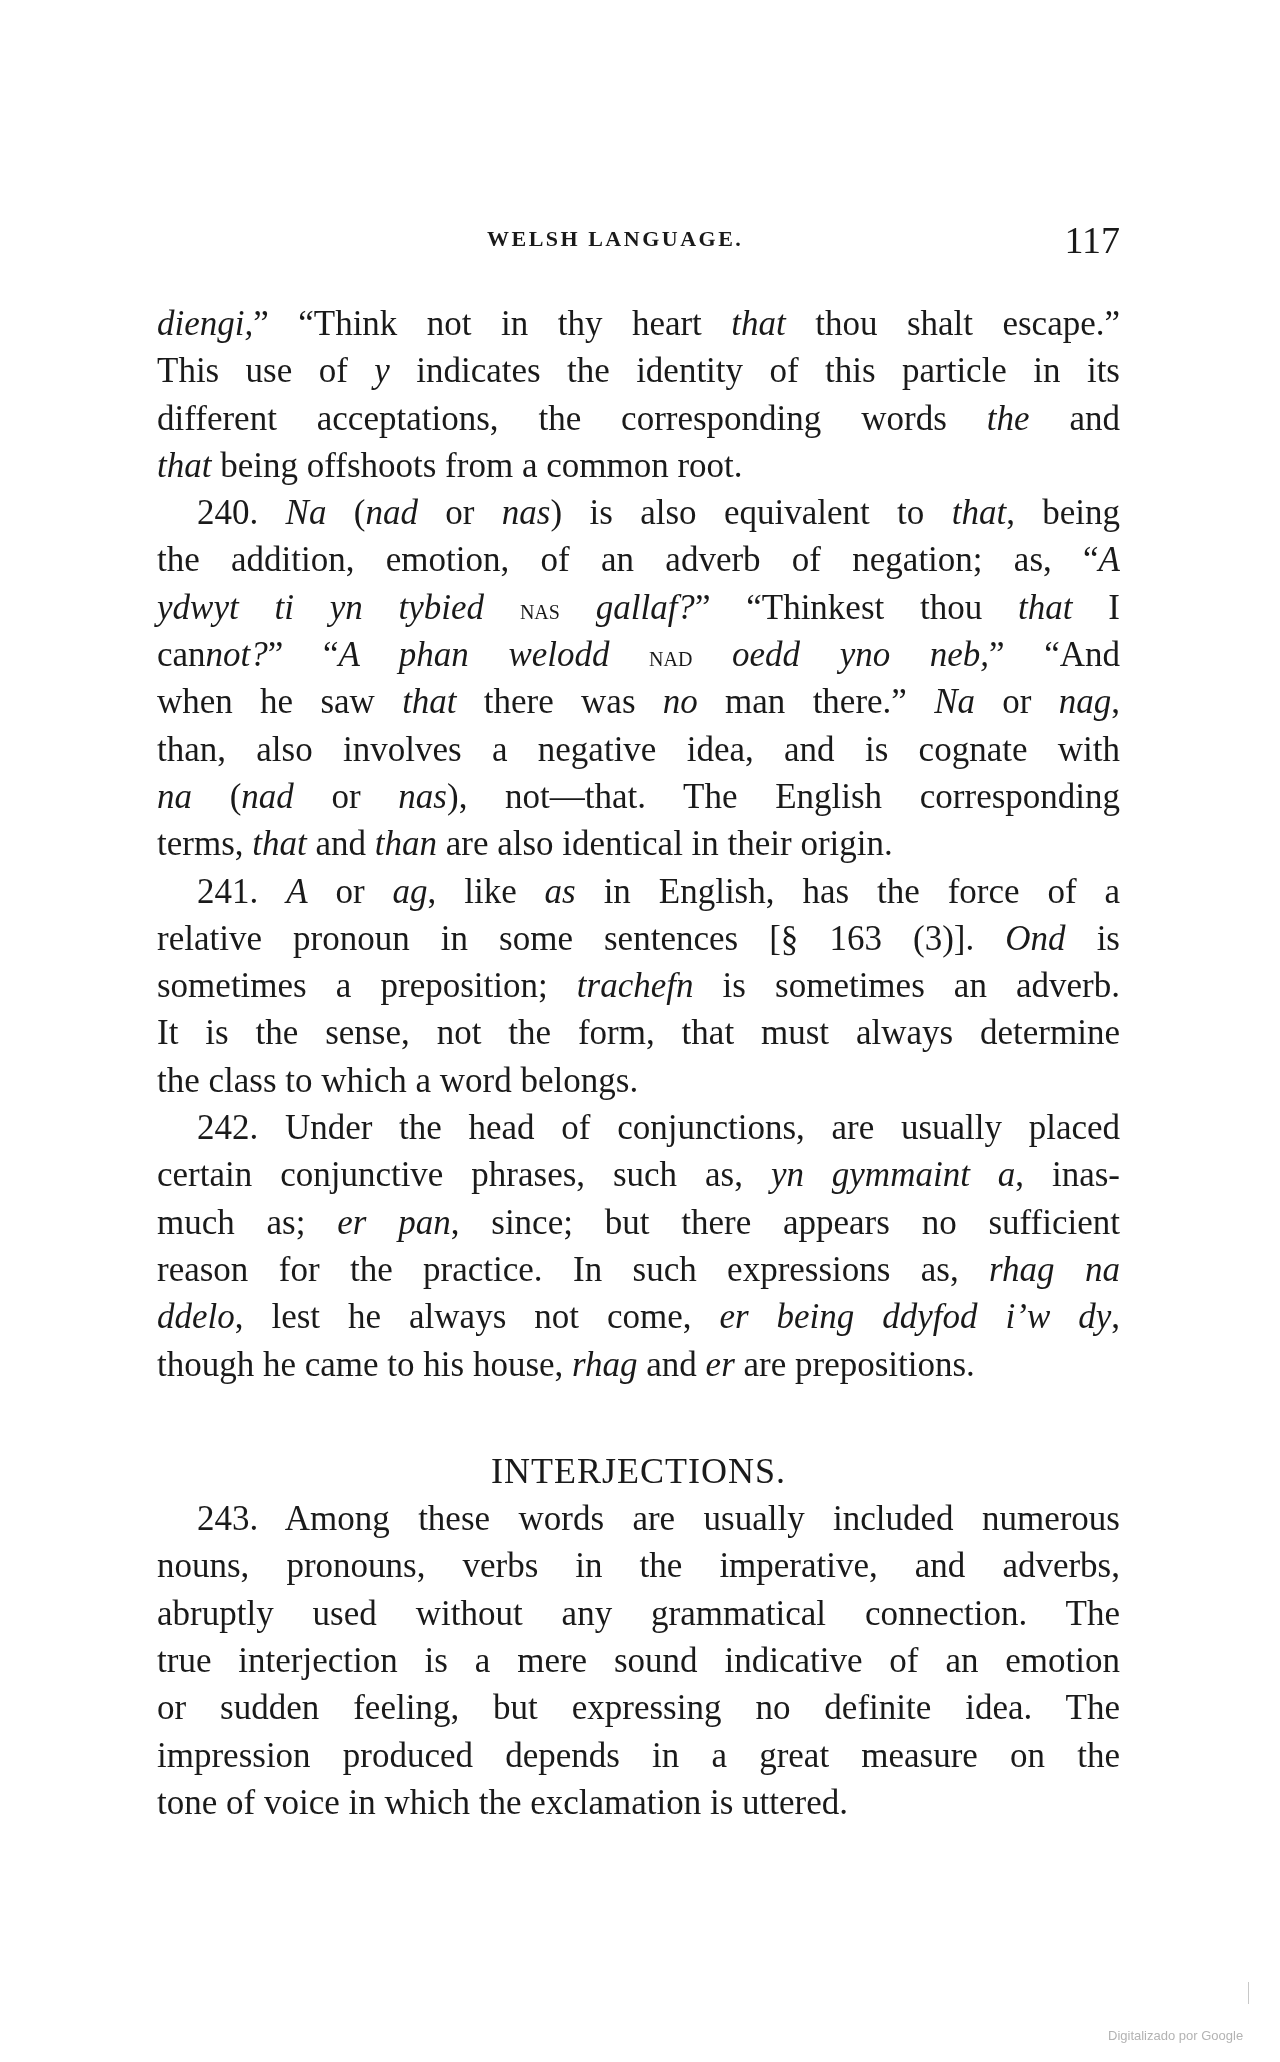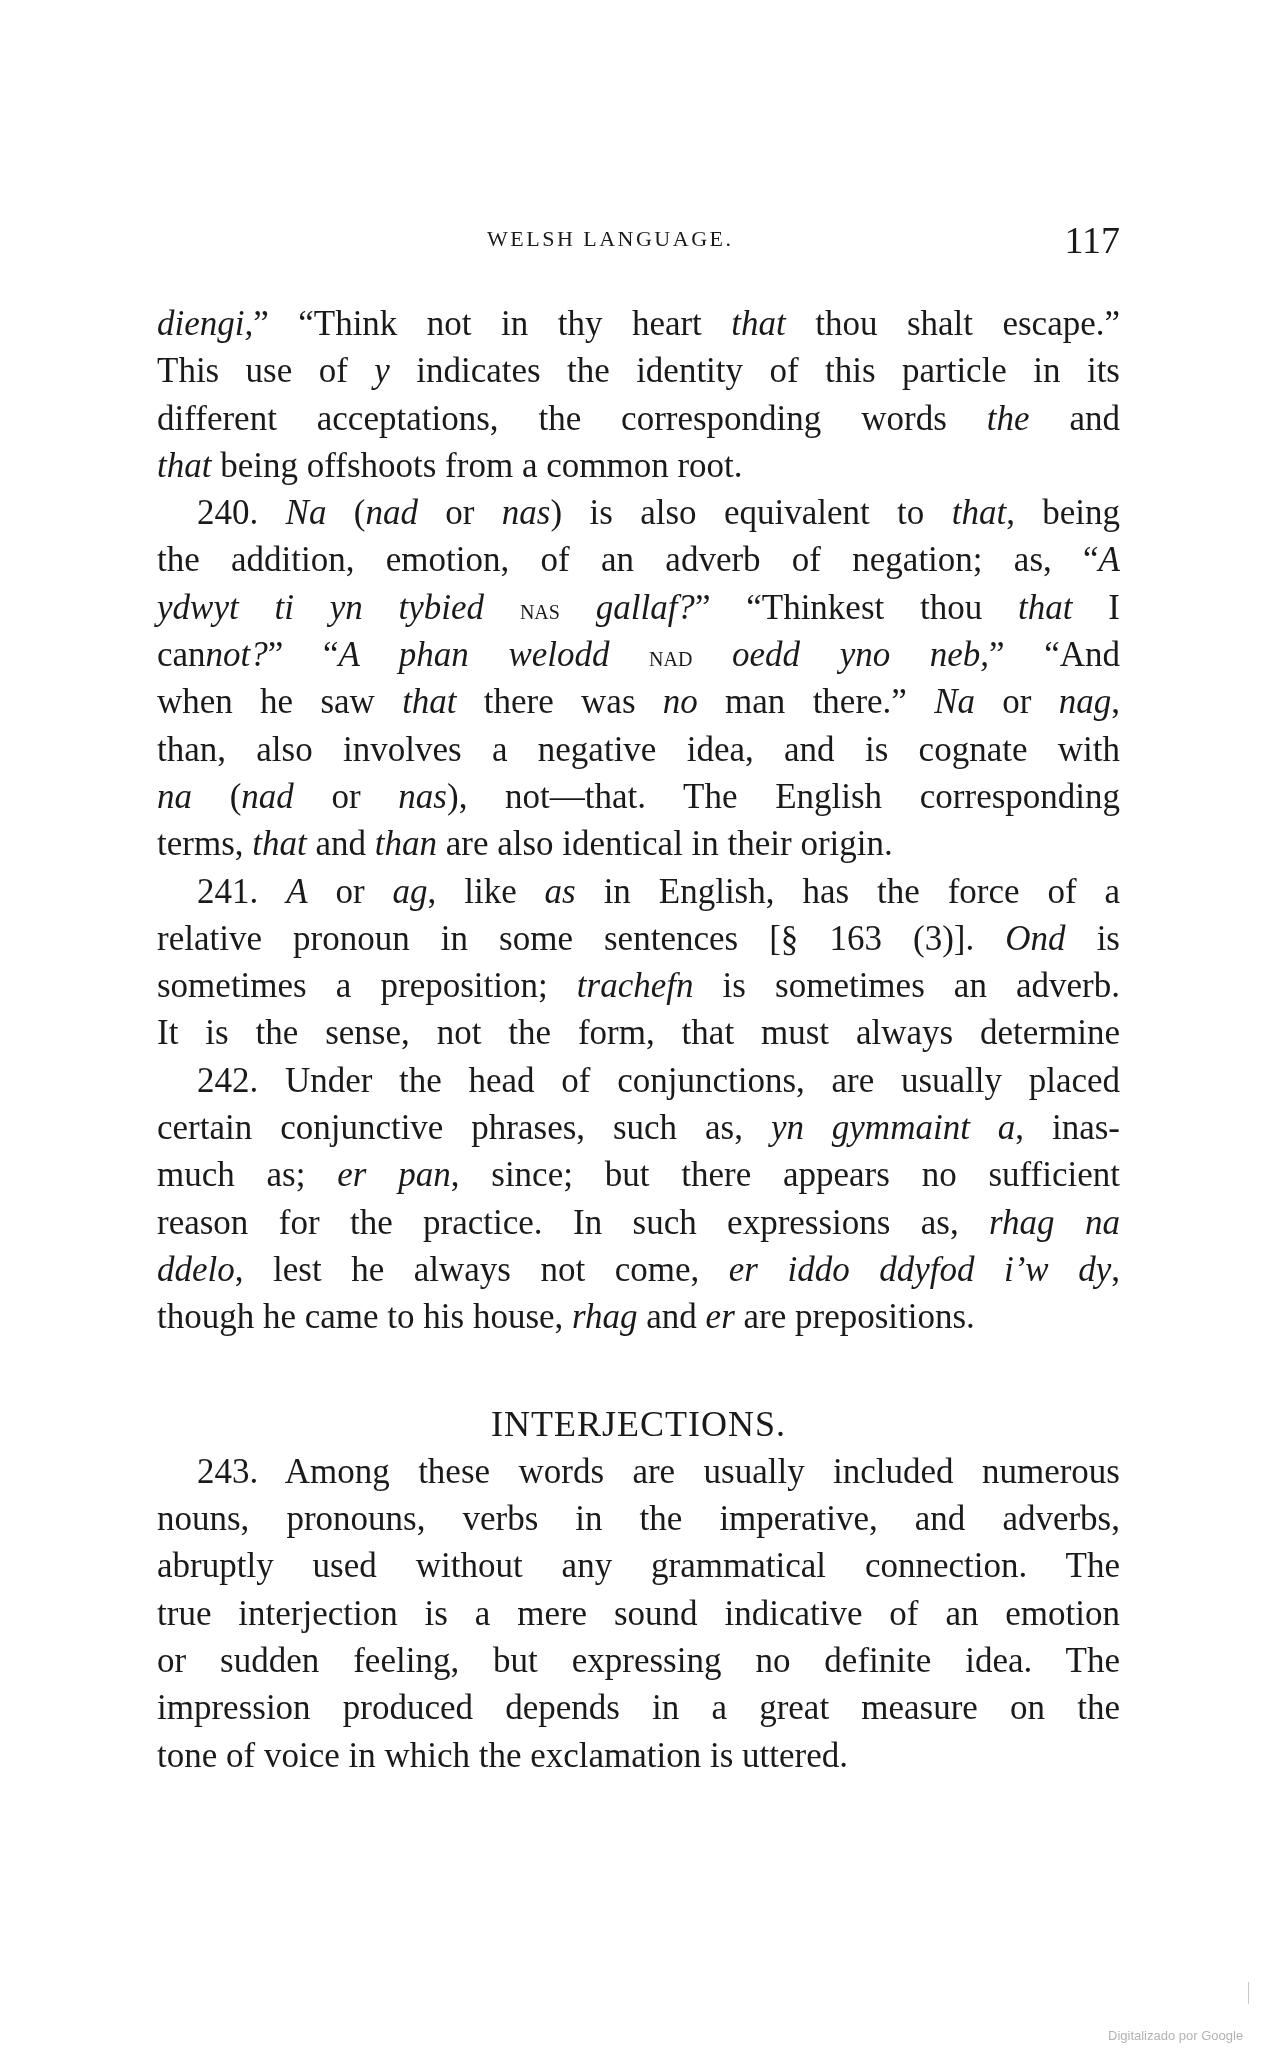--- a/index.html
+++ b/index.html
@@ -1,19 +1,19 @@
 <!DOCTYPE html>
 <html><head>
 <meta charset="utf-8">
 <style>
   html, body { margin: 0; padding: 0; background: #ffffff; }
   body { width: 1280px; height: 2062px; position: relative; overflow: hidden; }
   .page { position: absolute; left: 0; top: 0; width: 1280px; height: 2062px; background: #fff; color: #1a1a1a; font-family: "DejaVu Serif", "Liberation Serif", serif; }
   .running-head { position: absolute; top: 218px; left: 157px; width: 963px; height: 40px; }
-  .running-title { position: absolute; left: 330px; top: 8px; font-size: 22px; letter-spacing: 2.5px; font-family: "Liberation Serif", serif; font-weight: normal; }
+  .running-title { position: absolute; left: 330px; top: 8px; font-size: 22px; letter-spacing: 2.5px; font-family: "Liberation Serif", serif; font-weight: bold; }
   .page-number { position: absolute; right: 0; top: 0; font-size: 38px; font-family: "Liberation Serif", serif; }
   .body { position: absolute; left: 157px; top: 300px; width: 963px; font-family: "Liberation Serif", serif; font-size: 35px; line-height: 47.3px; text-align: justify; }
   .line { display: block; white-space: nowrap; text-align-last: justify; text-align: justify; height: 47.3px; }
   .line.last { text-align-last: left; }
   .line.indent { padding-left: 40px; }
   .sc { font-variant: small-caps; font-size: 0.82em; }
   .section-heading { text-align: center; text-align-last: center; font-size: 36px; letter-spacing: 1px; margin-top: 60px; height: 47.3px; line-height: 47.3px; }
   .footer-mark { position: absolute; left: 1248px; top: 1982px; width: 1px; height: 22px; background: #c8c8c8; }
   .footer-credit { position: absolute; left: 1108px; top: 2028px; font-family: "Liberation Sans", sans-serif; font-size: 13px; color: #b3b3b3; }
   i { font-style: italic; }
@@ -43,27 +43,28 @@
           <span class="line"><span>when he saw </span><i>that</i><span> there was </span><i>no</i><span> man there.”  </span><i>Na</i><span> or </span><i>nag</i><span>,</span></span>
           <span class="line"><span>than, also involves a negative idea, and is cognate with</span></span>
           <span class="line"><i>na</i><span> (</span><i>nad</i><span> or </span><i>nas</i><span>), not—that.  The English corresponding</span></span>
           <span class="line last"><span>terms, </span><i>that</i><span> and </span><i>than</i><span> are also identical in their origin.</span></span>
         </div>
         <div>
           <span class="line indent"><span>241. </span><i>A</i><span> or </span><i>ag</i><span>, like </span><i>as</i><span> in English, has the force of a</span></span>
           <span class="line"><span>relative pronoun in some sentences [§ 163 (3)].  </span><i>Ond</i><span> is</span></span>
           <span class="line"><span>sometimes a preposition; </span><i>trachefn</i><span> is sometimes an adverb.</span></span>
           <span class="line"><span>It is the sense, not the form, that must always determine</span></span>
+          <span class="line last"><span>the class to which a word belongs.</span></span>
         </div>
         <div>
           <span class="line indent"><span>242.  Under the head of conjunctions, are usually placed</span></span>
           <span class="line"><span>certain conjunctive phrases, such as, </span><i>yn gymmaint a</i><span>, inas-</span></span>
           <span class="line"><span>much as; </span><i>er pan</i><span>, since; but there appears no sufficient</span></span>
           <span class="line"><span>reason for the practice.  In such expressions as, </span><i>rhag na</i></span>
-          <span class="line"><i>ddelo</i><span>, lest he always not come, </span><i>er iddo ddyfod i’w dy</i><span>,</span></span>
+          <span class="line"><i>ddelo</i><span>, lest he always not come, </span><i>er being ddyfod i’w dy</i><span>,</span></span>
           <span class="line last"><span>though he came to his house, </span><i>rhag</i><span> and </span><i>er</i><span> are prepositions.</span></span>
         </div>
       </div>
     <div class="section-heading">INTERJECTIONS.</div>
     <div id="section-paras">
         <div>
           <span class="line indent"><span>243.  Among these words are usually included numerous</span></span>
           <span class="line"><span>nouns, pronouns, verbs in the imperative, and adverbs,</span></span>
           <span class="line"><span>abruptly used without any grammatical connection.  The</span></span>
           <span class="line"><span>true interjection is a mere sound indicative of an emotion</span></span>

